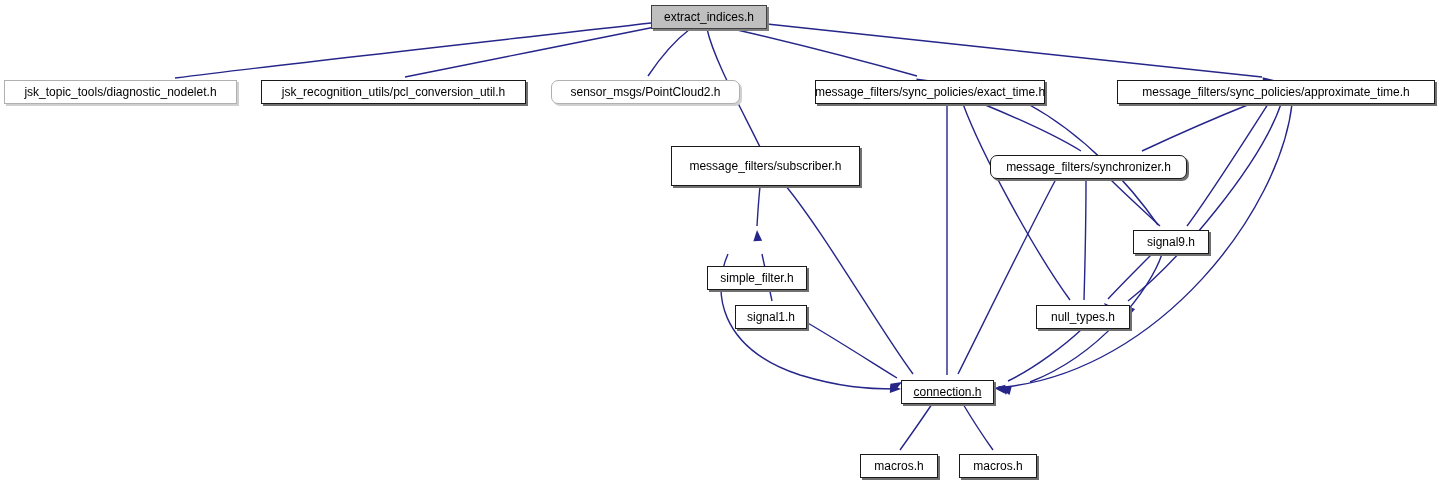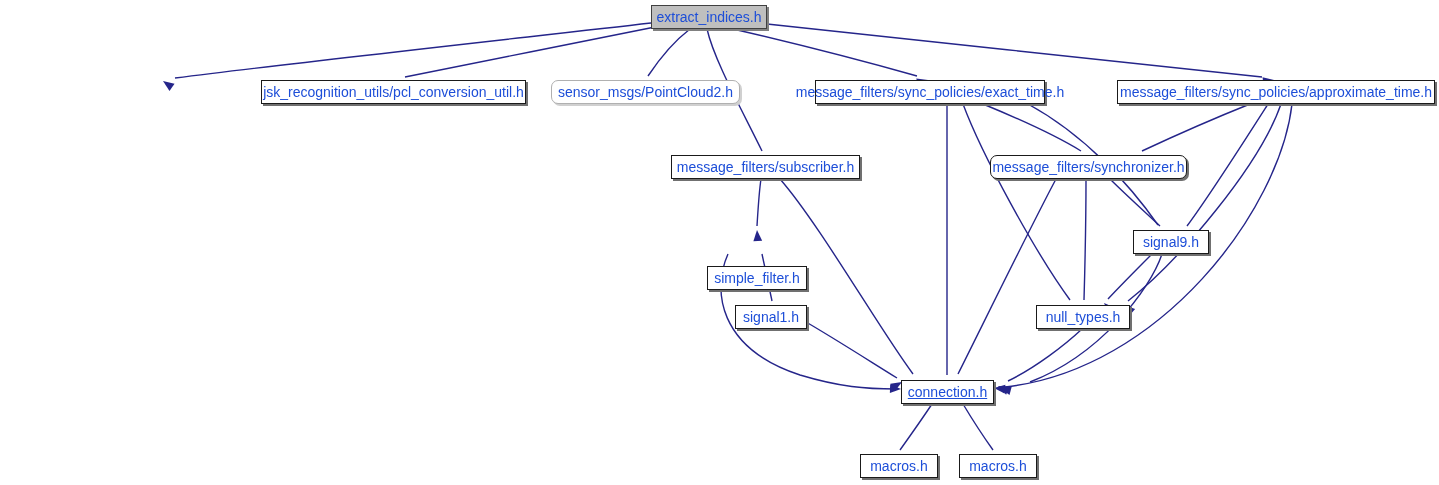--- a/index.html
+++ b/index.html
@@ -24,22 +24,22 @@
     pointer-events: none;
   }
   .node {
     position: absolute;
     box-sizing: border-box;
     display: flex;
     align-items: center;
     justify-content: center;
     background: #ffffff;
     border: 1px solid #000000;
-    color: #1d4ed8;
-    font-size: 14px;
+    color: #000000;
+    font-size: 12px;
     line-height: 1;
     white-space: nowrap;
     letter-spacing: 0px;
   }
   .node.root {
     background: #bfbfbf;
     border: 1px solid #404040;
     box-shadow: 2px 2px 0 0 #808080;
   }
   .node.plain {
@@ -111,33 +111,36 @@
       <path d="M1082,329 C1065,345 1035,368 1008,381" fill="none" stroke="#25258a" stroke-width="1.4"></path>
       <polygon points="0,0 -11,-4.4 -11,4.4" fill="#25258a" transform="translate(998,386) rotate(205)"></polygon>
       <path d="M932,404 C922,419 910,436 900,450" fill="none" stroke="#25258a" stroke-width="1.4"></path>
       <polygon points="0,0 -11,-4.4 -11,4.4" fill="#25258a" transform="translate(897,454) rotate(233)"></polygon>
       <path d="M963,404 C972,419 983,436 993,450" fill="none" stroke="#25258a" stroke-width="1.4"></path>
       <polygon points="0,0 -11,-4.4 -11,4.4" fill="#25258a" transform="translate(996,454) rotate(307)"></polygon>
     </svg>
 <div class="node root" style="left: 651px; top: 5px; width: 116px; height: 24px;">
       <span class="node-label">extract_indices.h</span>
     </div>
+    <div class="node plain" style="left: 4px; top: 80px; width: 233px; height: 24px;">
+      <span class="node-label">jsk_topic_tools/diagnostic_nodelet.h</span>
+    </div>
     <div class="node solid" style="left: 261px; top: 80px; width: 265px; height: 24px;">
       <span class="node-label">jsk_recognition_utils/pcl_conversion_util.h</span>
     </div>
     <div class="node plain" style="left: 551px; top: 80px; width: 189px; height: 24px; border-radius: 7px;">
       <span class="node-label">sensor_msgs/PointCloud2.h</span>
     </div>
     <div class="node solid" style="left: 815px; top: 80px; width: 230px; height: 24px;">
       <span class="node-label">message_filters/sync_policies/exact_time.h</span>
     </div>
     <div class="node solid" style="left: 1117px; top: 80px; width: 318px; height: 24px;">
       <span class="node-label">message_filters/sync_policies/approximate_time.h</span>
     </div>
-    <div class="node solid" style="left: 671px; top: 155px; width: 189px; height: 24px;">
+    <div class="node solid" style="left: 671px; top: 146px; width: 189px; height: 40px;">
       <span class="node-label">message_filters/subscriber.h</span>
     </div>
     <div class="node solid" style="left: 990px; top: 155px; width: 197px; height: 24px; border-radius: 7px;">
       <span class="node-label">message_filters/synchronizer.h</span>
     </div>
     <div class="node solid" style="left: 707px; top: 230px; width: 100px; height: 24px; margin-top: 36px;">
       <span class="node-label">simple_filter.h</span>
     </div>
     <div class="node solid" style="left: 1133px; top: 230px; width: 76px; height: 24px;">
       <span class="node-label">signal9.h</span>

